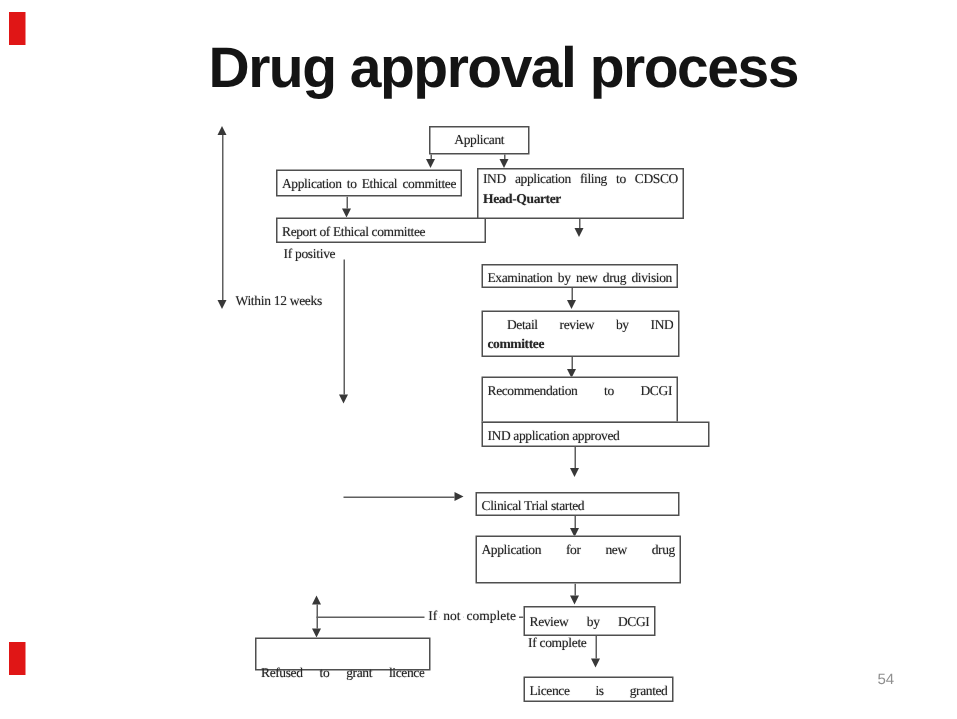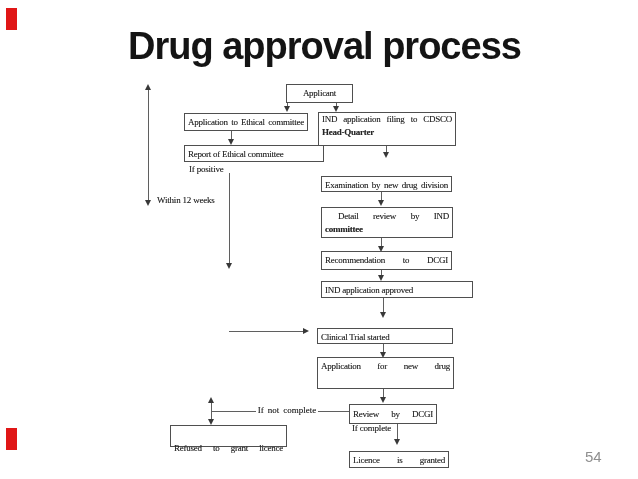--- a/index.html
+++ b/index.html
@@ -9,27 +9,27 @@
     --text:#262626;
     --page-number:#8f8f8f;
   }
   html,body{margin:0;padding:0;background:#ffffff;}
   .slide{
     position:relative;width:638px;height:479px;background:#ffffff;
     font-family:"Liberation Serif",serif;overflow:hidden;
   }
   .redbar{position:absolute;left:6px;width:11px;height:22px;background:var(--accent-red);}
   .title{
-    position:absolute;left:128px;top:23px;width:385px;height:46px;
+    position:absolute;left:139px;top:23px;width:385px;height:46px;
     font-family:"Liberation Sans",sans-serif;font-size:38px;line-height:46px;
     font-weight:600;letter-spacing:-1px;color:#141414;text-align:center;white-space:nowrap;
   }
   .pagenum{
     position:absolute;left:585px;top:448px;font-family:"Liberation Sans",sans-serif;
-    font-size:15px;color:var(--page-number);
+    font-size:10px;color:var(--page-number);
   }
   .box{
     position:absolute;box-sizing:border-box;background:#fff;
     border:1px solid var(--box-border);color:var(--text);
     font-size:9px;line-height:12px;letter-spacing:-0.25px;
     padding:2px 3px;text-shadow:0 0 0.6px rgba(70,70,70,0.55);
   }
   .box.center{text-align:center;}
   .jline{text-align:justify;height:13px;line-height:13px;overflow:hidden;}
   .jline::after{content:"";display:inline-block;width:100%;height:0;}
@@ -38,21 +38,21 @@
     position:absolute;color:var(--text);font-size:9px;line-height:12px;
     letter-spacing:-0.2px;text-shadow:0 0 0.6px rgba(70,70,70,0.55);white-space:nowrap;
   }
   .vline{position:absolute;width:1px;background:var(--line);}
   .hline{position:absolute;height:1px;background:var(--line);}
   .ah{position:absolute;width:0;height:0;}
   .ah.down{border-left:3px solid transparent;border-right:3px solid transparent;border-top:6px solid #383838;}
   .ah.up{border-left:3px solid transparent;border-right:3px solid transparent;border-bottom:6px solid #383838;}
   .ah.right{border-top:3px solid transparent;border-bottom:3px solid transparent;border-left:6px solid #383838;}
   .wordsrow{
-    position:absolute;left:228px;top:404px;width:118px;display:flex;justify-content:center;
+    position:absolute;left:228px;top:404px;width:118px;display:flex;justify-content:flex-end;
   }
   .wordsrow span{background:#fff;padding:0 2px;color:var(--text);font-size:9px;line-height:12px;
     text-shadow:0 0 0.6px rgba(70,70,70,0.55);}
 </style>
 </head>
 <body>
 
 <div class="slide">
 
   <div class="redbar" style="top:8px"></div>
@@ -126,21 +126,21 @@
 
   <div class="box" style="left:321px;top:176px;width:131px;height:16px">
     <div class="jline">Examination by new drug division</div>
   </div>
 
   <div class="box" style="left:321px;top:207px;width:132px;height:31px">
     <div class="jline" style="padding-left:13px">Detail review by IND</div>
     <div class="bline">committee</div>
   </div>
 
-  <div class="box" style="left:321px;top:251px;width:131px;height:19px">
+  <div class="box" style="left:321px;top:251px;width:131px;height:31px">
     <div class="jline">Recommendation to DCGI</div>
   </div>
 
   <div class="box" style="left:321px;top:281px;width:152px;height:17px">
     <span>IND application approved</span>
   </div>
 
   <div class="box" style="left:317px;top:328px;width:136px;height:16px">
     <span>Clinical Trial started</span>
   </div>

